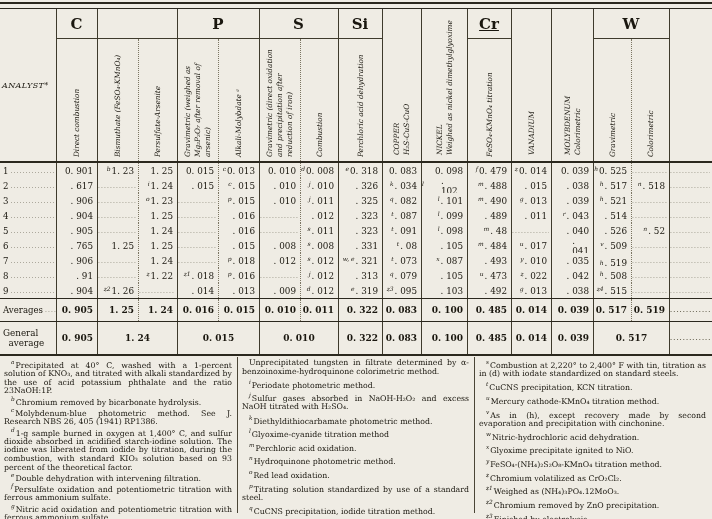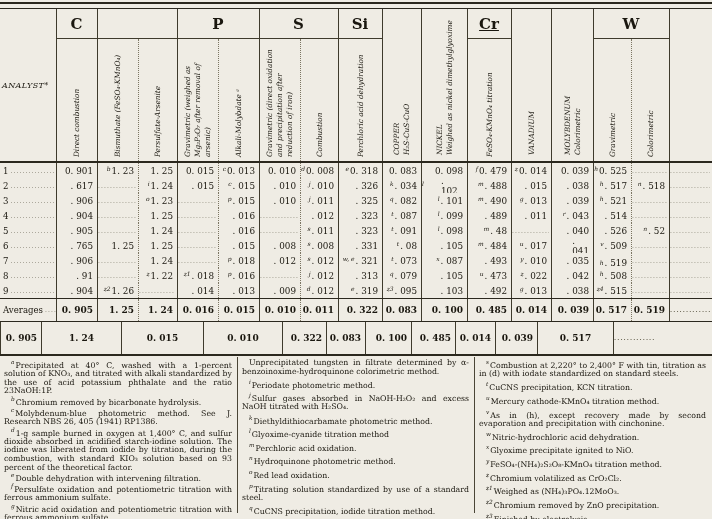--- a/index.html
+++ b/index.html
@@ -764,20 +764,24 @@
             <span class="val">0. 517</span>
           </div>
           <div class="tcell dl" style="width: 38px;">
             <span class="val">0. 519</span>
           </div>
           <div class="tcell sl empty" style="width: 43px;">
             <span class="lead">....................</span>
           </div>
         </div>
         <div class="trow genrow">
+          <div class="acell">
+            <span class="genlabel">General
+  average</span>
+          </div>
           <div class="tcell sl" style="width: 41px;">
             <span class="val">0. 905</span>
           </div>
           <div class="tcell sl ctr" style="width: 80px;">
             <span class="val">1. 24</span>
           </div>
           <div class="tcell sl ctr" style="width: 82px;">
             <span class="val">0. 015</span>
           </div>
           <div class="tcell sl ctr" style="width: 79px;">

